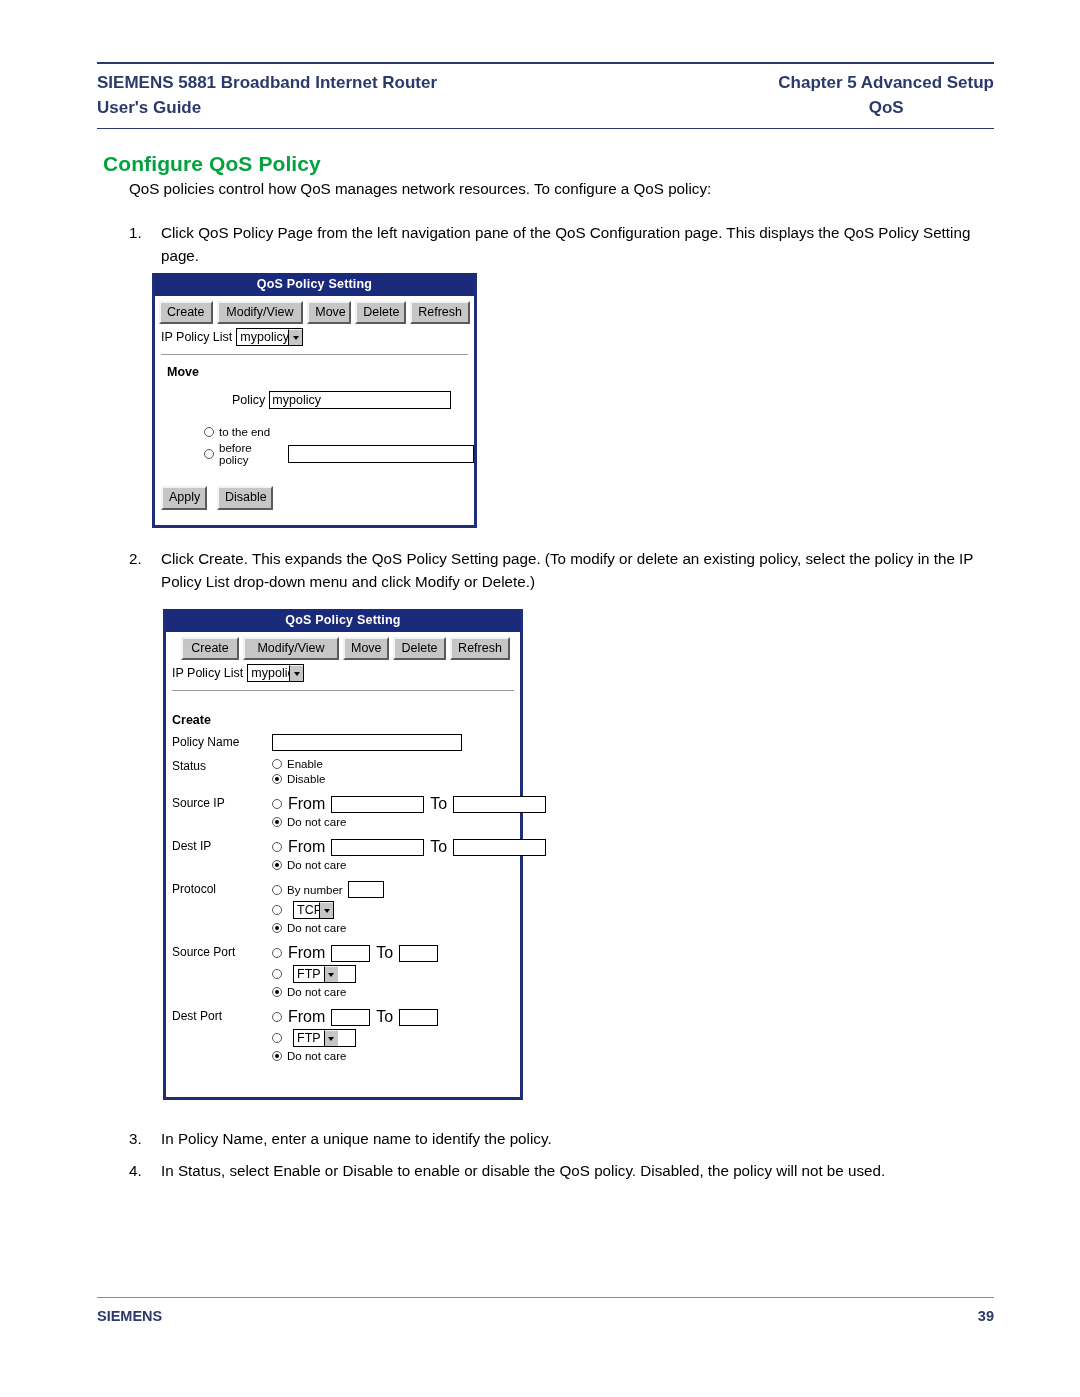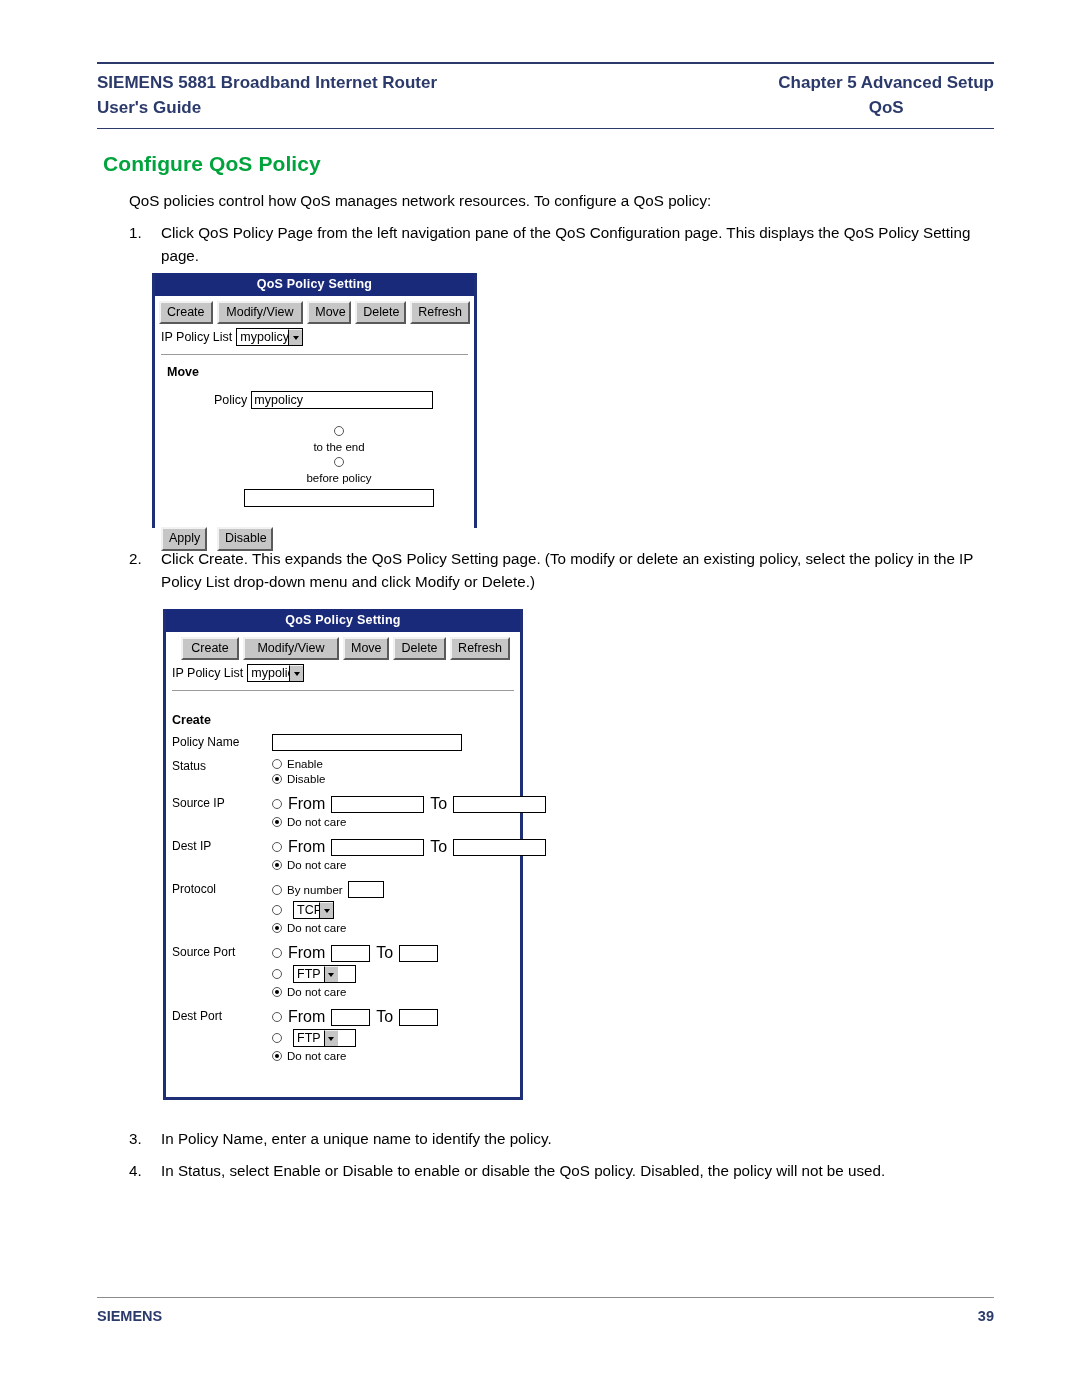--- a/index.html
+++ b/index.html
@@ -49,21 +49,21 @@
     left: 103px; top: 152px;
     color: #00a33c;
     font-size: 21px;
     font-weight: bold;
     letter-spacing: 0.1px;
   }
 
   
   .intro {
     position: absolute;
-    left: 129px; top: 190px; width: 865px;
+    left: 129px; top: 178px; width: 865px;
     font-size: 15.2px;
     line-height: 1.5;
   }
   .step {
     position: absolute;
     display: flex;
     font-size: 15.2px;
     line-height: 1.52;
   }
   .step .num {
@@ -191,29 +191,28 @@
     width: 4px; height: 4px;
     border-radius: 50%;
     background: #000;
   }
   .rlbl { font-size: 11.5px; }
 
   
   #shot1 { left: 152px; top: 273px; width: 325px; height: 255px; }
   #shot1 .policy-line {
     display: flex; align-items: center; gap: 4px;
-    padding: 12px 0 0 59px;
+    padding: 12px 0 0 77px;
   }
   #shot1 .policy-line .lbl { font-size: 12.5px; }
   #shot1 .policy-line .w95text { width: 182px; }
   #shot1 .opt-block { padding: 17px 0 0 49px; }
   #shot1 .opt {
     display: flex; align-items: center; gap: 5px;
     margin-bottom: 4px;
-    flex-direction: column;
   }
   #shot1 .opt .w95text { width: 190px; }
   #shot1 .apply-row {
     display: flex; gap: 10px;
     padding: 16px 0 0 6px;
   }
 
   
   #shot2 { left: 163px; top: 609px; width: 360px; height: 491px; }
   .frow {

